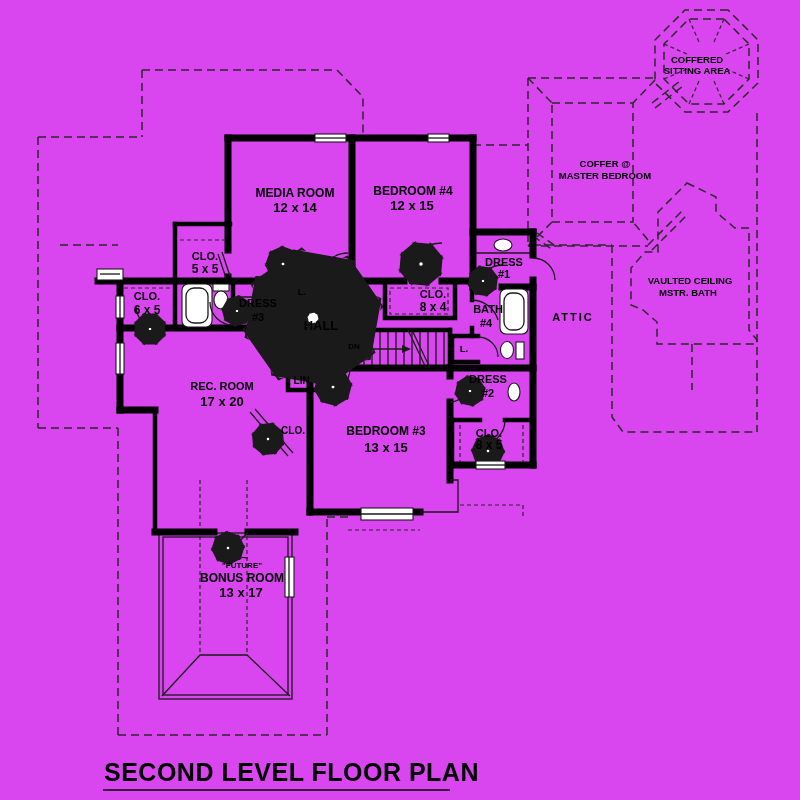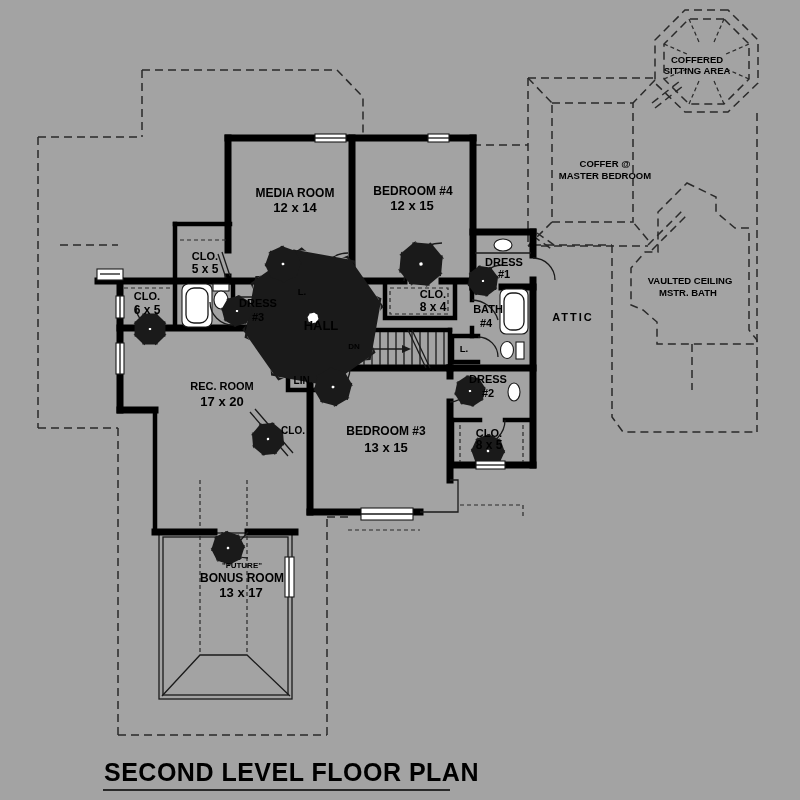--- a/index.html
+++ b/index.html
@@ -1,16 +1,16 @@
 <!DOCTYPE html>
 <html><head>
 <meta charset="utf-8">
 <style>
   html,body{margin:0;padding:0;background:#ffffff;}
-  .page{position:relative;width:800px;height:800px;background:#a3a3a3;overflow:hidden;
+  .page{position:relative;width:800px;height:800px;background:#d946ef;overflow:hidden;
         font-family:"Liberation Sans", sans-serif;}
   svg{display:block;}
   text{font-family:"Liberation Sans", sans-serif;font-weight:bold;fill:#000;}
   .wallT{stroke:#000;stroke-width:7;fill:none;stroke-linecap:square;}
   .wallM{stroke:#000;stroke-width:4.5;fill:none;stroke-linecap:square;}
   .thin{stroke:#1a1a1a;stroke-width:1.3;fill:none;}
   .thin2{stroke:#1a1a1a;stroke-width:1.1;fill:#fff;}
   .dash{stroke:#2a2a2a;stroke-width:1.5;fill:none;stroke-dasharray:8 5;}
   .dashS{stroke:#2a2a2a;stroke-width:1.2;fill:none;stroke-dasharray:4 3;}
   .burst{fill:#fff;stroke:#1a1a1a;vector-effect:non-scaling-stroke;stroke-width:1.1;}

